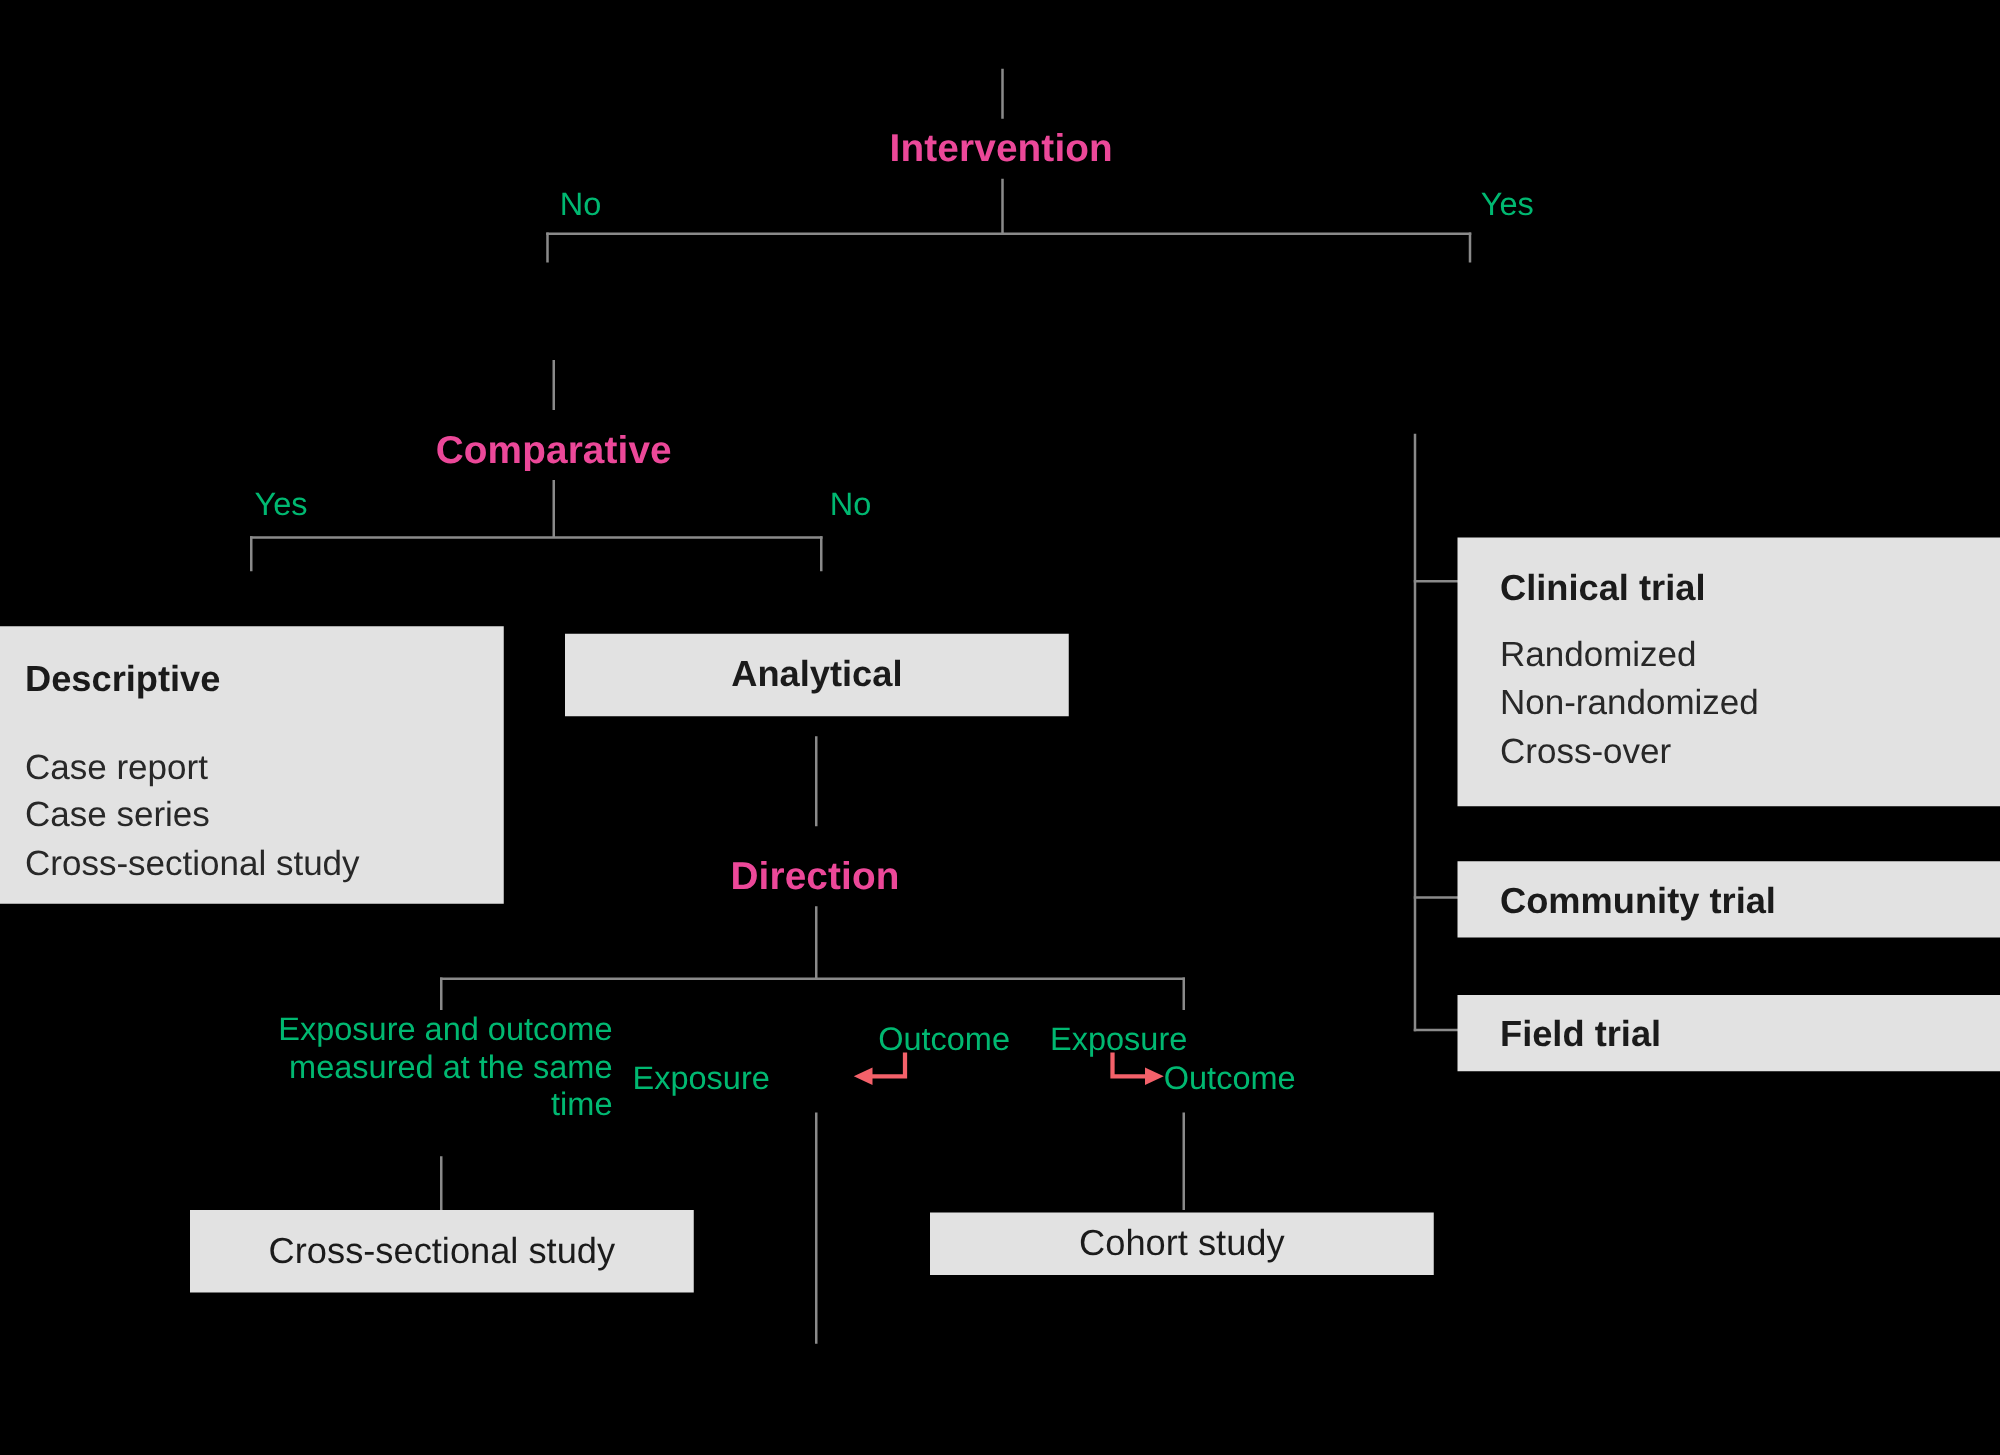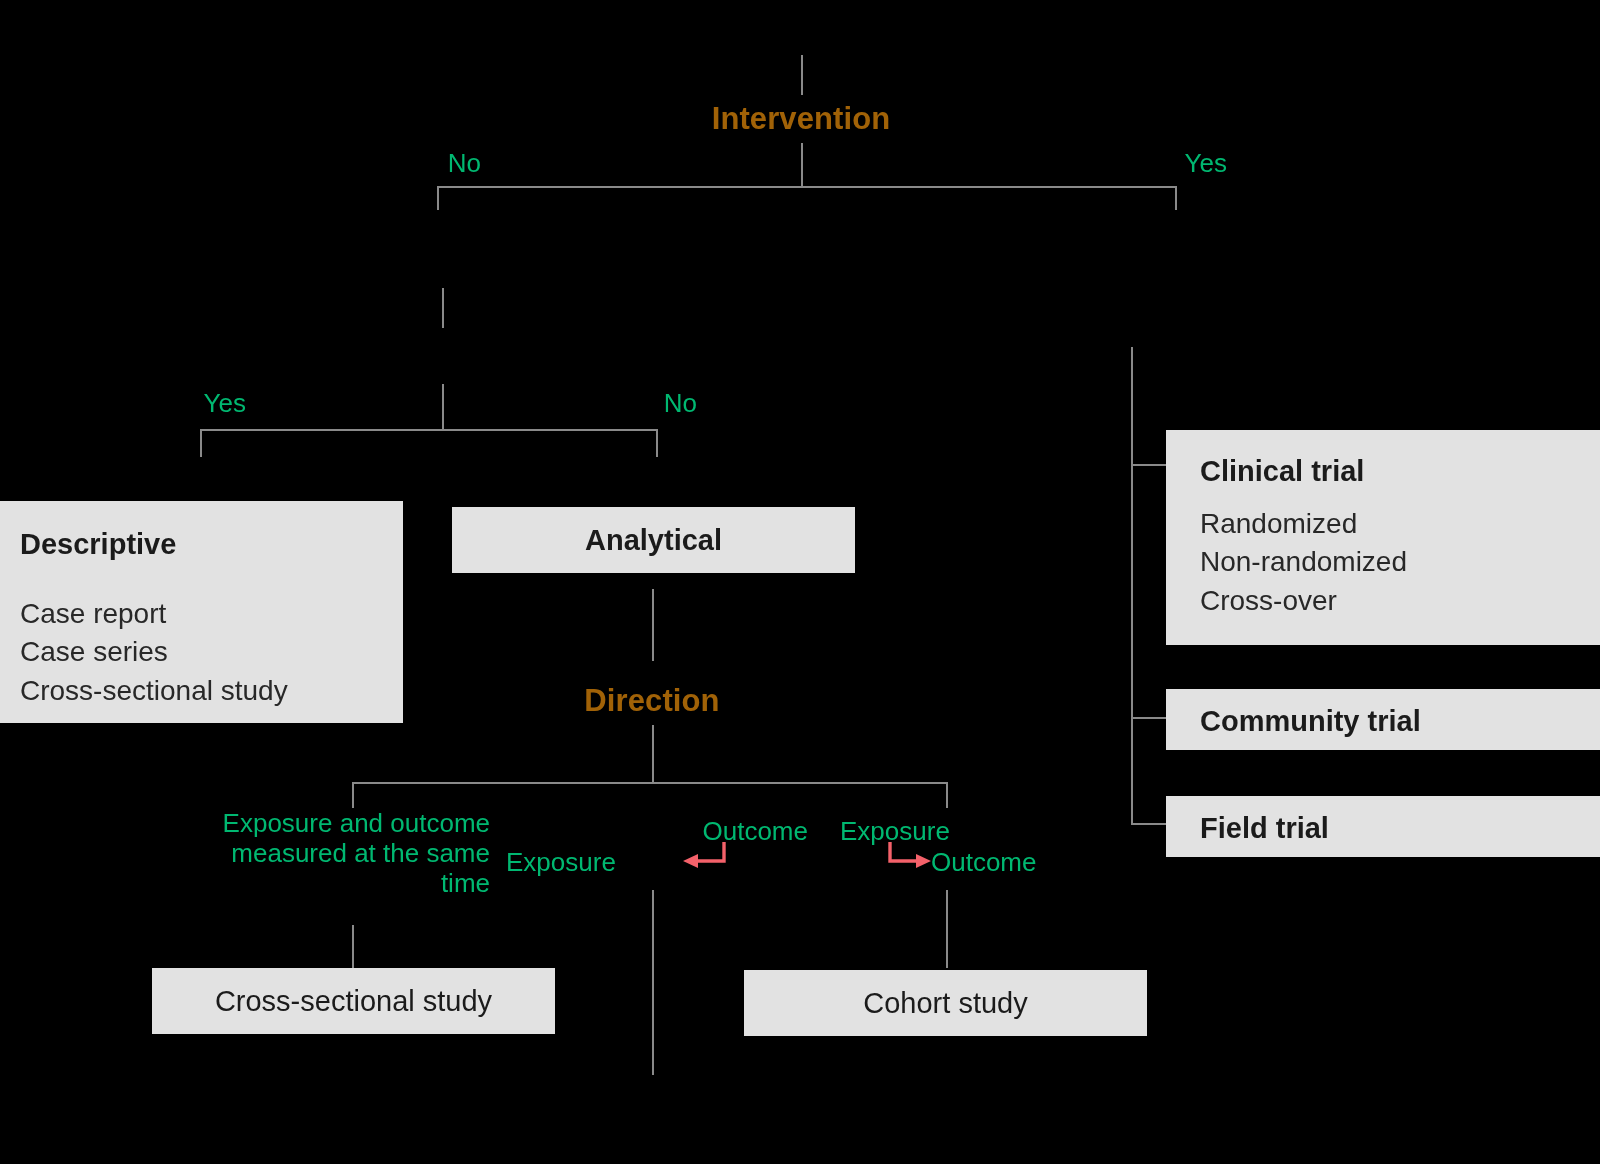--- a/index.html
+++ b/index.html
@@ -25,21 +25,21 @@
   }
   .hline {
     position: absolute;
     height: 2px;
     background: #8a8a8a;
   }
 
   
   .decision {
     position: absolute;
-    color: #a16207;
+    color: #ec4899;
     font-size: 31px;
     font-weight: 600;
     letter-spacing: 0.1px;
     white-space: nowrap;
     text-align: center;
     line-height: 1;
   }
 
   
   .answer {
@@ -104,20 +104,21 @@
   <div class="answer" style="left:387px; top:148px; width:94px;">No</div>
 
   <div class="answer" style="left:1133px; top:148px; width:94px;">Yes</div>
 
   <div class="hline" style="left:437px; top:186px; width:740px;"></div>
   <div class="vline" style="left:437px; top:186px; height:24px;"></div>
   <div class="vline" style="left:1175px; top:186px; height:24px;"></div>
 
   <div class="vline" style="left:442px; top:288px; height:40px;"></div>
 
+  <div class="decision" style="left:293px; top:344px; width:300px;">Comparative</div>
 
   <div class="vline" style="left:442px; top:384px; height:46px;"></div>
 
   <div class="answer" style="left:152px; top:388px; width:94px;">Yes</div>
 
   <div class="answer" style="left:603px; top:388px; width:94px;">No</div>
 
   <div class="hline" style="left:200px; top:429px; width:458px;"></div>
   <div class="vline" style="left:200px; top:429px; height:28px;"></div>
   <div class="vline" style="left:656px; top:429px; height:28px;"></div>
@@ -166,21 +167,21 @@
   <div class="answer" style="left:931px; top:847px; width:175px; text-align:left;">Outcome</div>
 
   <div class="vline" style="left:352px; top:925px; height:43px;"></div>
   <div class="vline" style="left:652px; top:890px; height:185px;"></div>
   <div class="vline" style="left:946px; top:890px; height:78px;"></div>
 
   <div class="box box-centered" style="left:152px; top:968px; width:403px; height:66px;">
     <span>Cross-sectional study</span>
   </div>
 
-  <div class="box box-centered" style="left:744px; top:970px; width:403px; height:66px;">
+  <div class="box box-centered" style="left:744px; top:970px; width:403px; height:50px;">
     <span>Cohort study</span>
   </div>
 
 
   <div class="vline" style="left:1131px; top:347px; height:478px;"></div>
   <div class="hline" style="left:1131px; top:464px; width:50px;"></div>
   <div class="hline" style="left:1131px; top:717px; width:50px;"></div>
   <div class="hline" style="left:1131px; top:823px; width:50px;"></div>
 
   <div class="box" style="left:1166px; top:430px; width:444px; height:215px; padding:24px 0 0 34px;">

